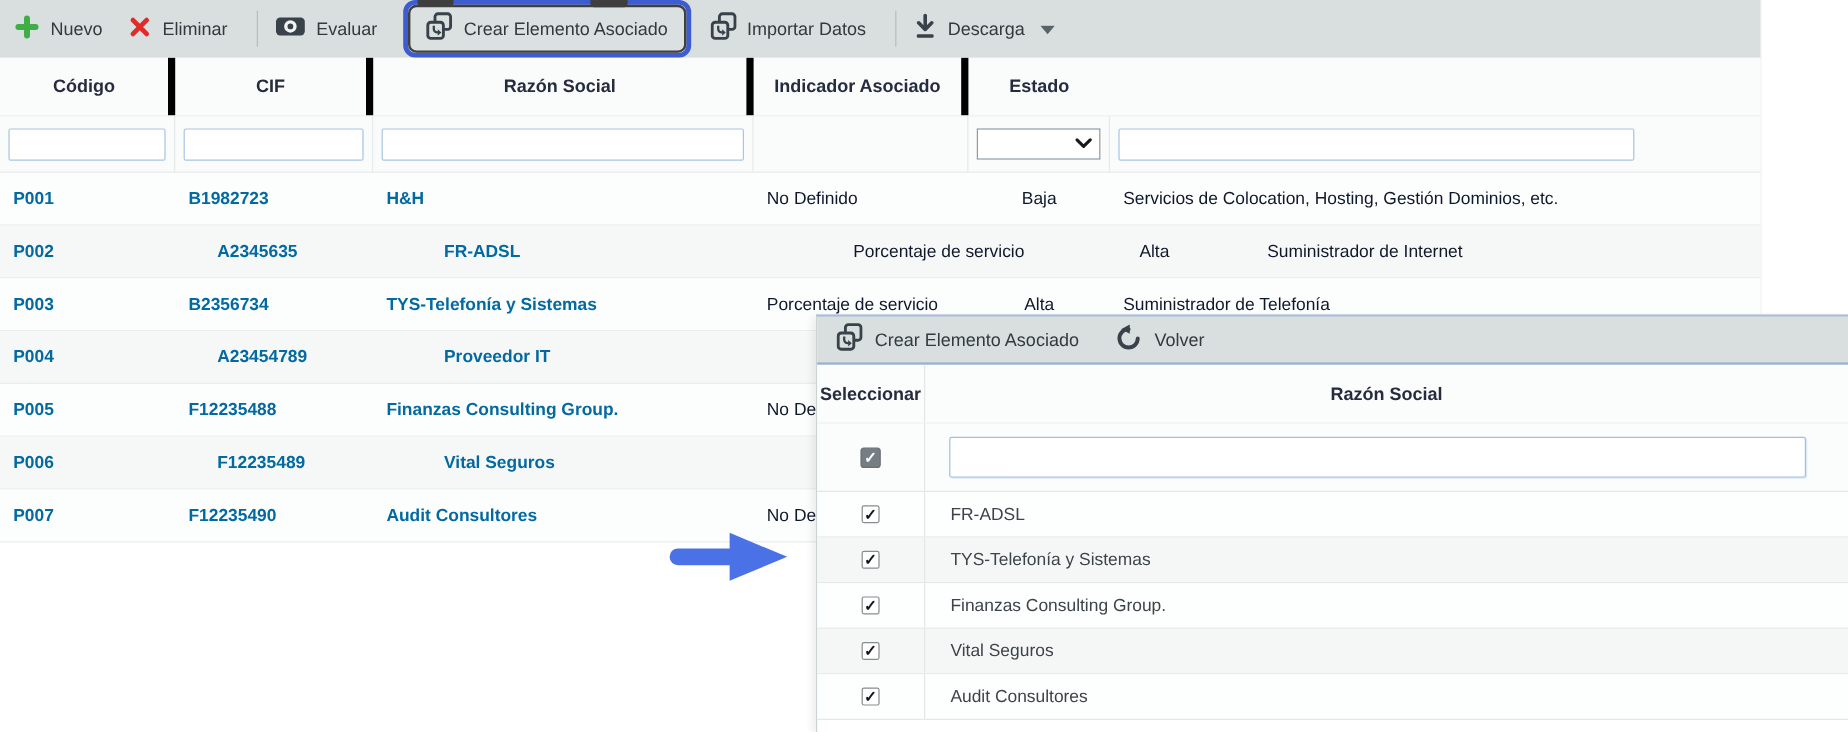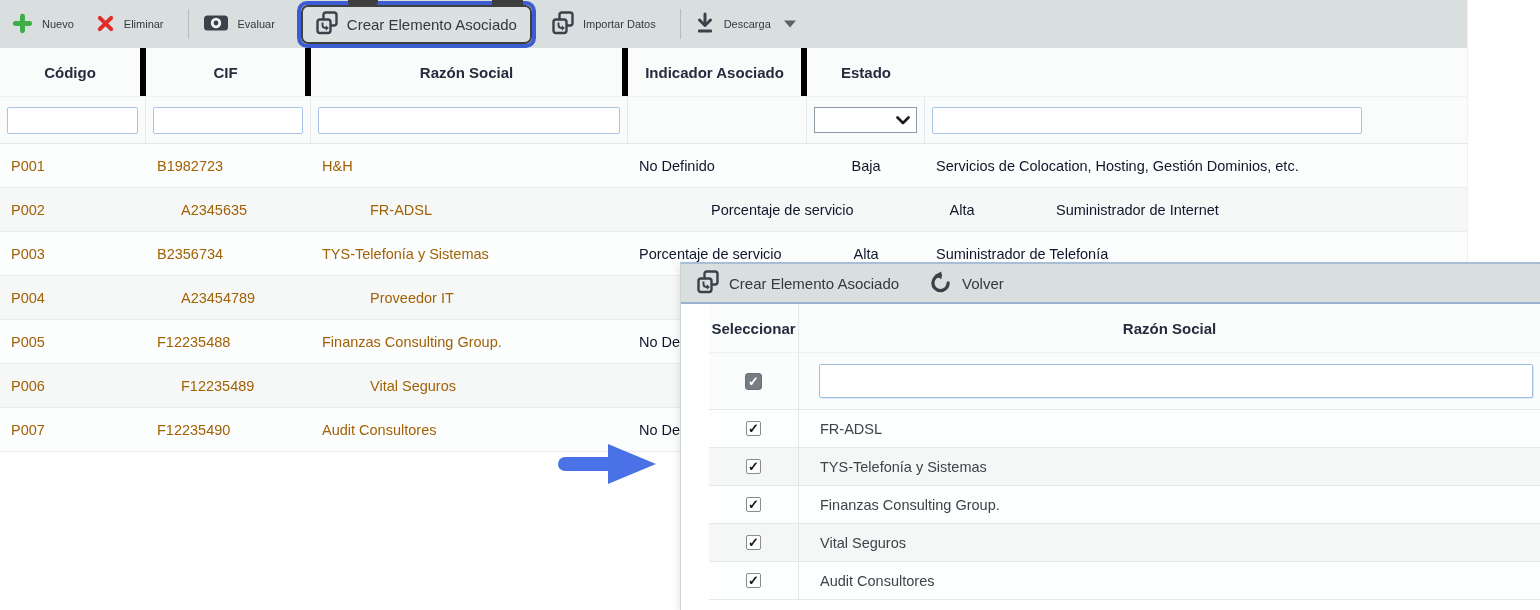--- a/index.html
+++ b/index.html
@@ -3,21 +3,21 @@
 <meta charset="utf-8">
 <style>
   * { box-sizing: border-box; margin: 0; padding: 0; }
   body { font-family: "Liberation Sans", sans-serif; background: #fff; }
   .stage { position: relative; width: 1540px; height: 610px; background: #fff; overflow: hidden; }
 
   
   .main-panel { position: absolute; left: 0; top: 0; width: 1468px; border-right: 1px solid #eef1f1; }
 
   .toolbar { position: relative; height: 48px; background: #d8dfde; display: flex; align-items: center; padding-left: 12px; }
-  .tb-btn { display: flex; align-items: center; gap: 9px; margin-right: 22px; font-size: 11px; color: #323a3e; cursor: pointer; white-space: nowrap; }
+  .tb-btn { display: flex; align-items: center; gap: 9px; margin-right: 22px; font-size: 15px; color: #323a3e; cursor: pointer; white-space: nowrap; }
   .tb-sep { width: 1px; height: 30px; background: #b3bfbf; margin: 0 14px 0 2px; }
 
   .hl-outer { border: 4px solid #3d5cd2; border-radius: 10px; margin-right: 16px; }
   .hl-inner { border: 2px solid #404040; border-radius: 7px; background: #dae1e0; padding: 4px 13px; display: flex; align-items: center; gap: 9px; font-size: 15px; color: #323a3e; cursor: pointer; }
   .notch { position: absolute; background: #3e3e3e; }
   .notch-a { left: 348px; top: 0; width: 30px; height: 5px; border-radius: 0 0 3px 3px; }
   .notch-b { left: 492px; top: 0; width: 31px; height: 6px; border-radius: 0 0 3px 3px; }
 
   .grid { display: grid; grid-template-columns: 146px 165px 317px 179px 118px 1fr; }
   .thead { height: 48px; background: #fafbfb; }
@@ -28,28 +28,28 @@
   .filters > div { display: flex; align-items: center; border-right: 1px solid #e7eaea; padding: 0 7px; }
   .filters > div:last-child { border-right: none; }
   input.flt { height: 27px; width: 100%; border: 1px solid #a9c4e4; border-radius: 2px; background: #fff; outline: none; padding: 0 6px; font-size: 14px; font-family: inherit; }
   input.flt-desc { width: 430px; }
   .sel-box { position: relative; width: 104px; height: 26px; border: 1px solid #8e9aa5; background: #fff; margin: 0 auto; display: flex; align-items: center; justify-content: flex-end; padding-right: 6px; cursor: pointer; }
 
   .trow { height: 44px; border-bottom: 1px solid #ececec; font-size: 14.5px; }
   .trow.odd  { background: #fcfdfd; }
   .trow.even { background: #f6f8f8; gap: 24px; }
   .trow > div { display: flex; align-items: center; padding-left: 11px; color: #0f172a; white-space: nowrap; overflow: hidden; }
-  .trow .lk { font-weight: normal; color: #a16207; cursor: pointer; }
+  .trow .lk { font-weight: bold; color: #0369a1; cursor: pointer; }
   .trow .ctr { justify-content: center; padding-left: 0; text-align: right; }
 
   
   .overlay { position: absolute; left: 680px; top: 262px; width: 860px; height: 348px; background: #fff; border-top: 2px solid #a9bdd4; border-left: 1px solid #ccd3d3; box-shadow: -3px 2px 6px rgba(0,0,0,0.07); }
   .ov-toolbar { height: 40px; background: #d8dfde; border-bottom: 2px solid #97b1ce; display: flex; align-items: center; padding-left: 16px; gap: 30px; }
   .ov-btn { display: flex; align-items: center; gap: 10px; font-size: 15px; color: #323a3e; cursor: pointer; }
-  .ov-grid { display: grid; grid-template-columns: 90px 1fr; margin-left: 28px; }
+  .ov-grid { display: grid; grid-template-columns: 90px 1fr; }
   .ov-head { height: 48px; background: #fbfcfc; }
   .ov-head > div { display: flex; align-items: center; justify-content: center; font-weight: bold; font-size: 15px; color: #262c3e; }
   .ov-col1 { border-right: 1px solid #e3e7e7; }
   .ov-filter { height: 58px; background: #fbfcfc; border-top: 1px solid #eef1f1; border-bottom: 1px solid #e3e7e7; }
   .ov-filter > div { display: flex; align-items: center; }
   .ov-filter .c1 { justify-content: center; }
   input.ov-flt { height: 34px; width: 714px; margin-left: 20px; border: 1px solid #9fc0e2; border-radius: 2px; background: #fff; outline: none; padding: 0 8px; font-size: 14px; font-family: inherit; box-shadow: 1px 1px 0 #dfe9f2; }
   .ov-row { height: 38px; border-bottom: 1px solid #e4e8e8; font-size: 14.5px; color: #3d4449; }
   .ov-row.odd  { background: #fdfefe; }
   .ov-row.even { background: #f5f7f7; }

